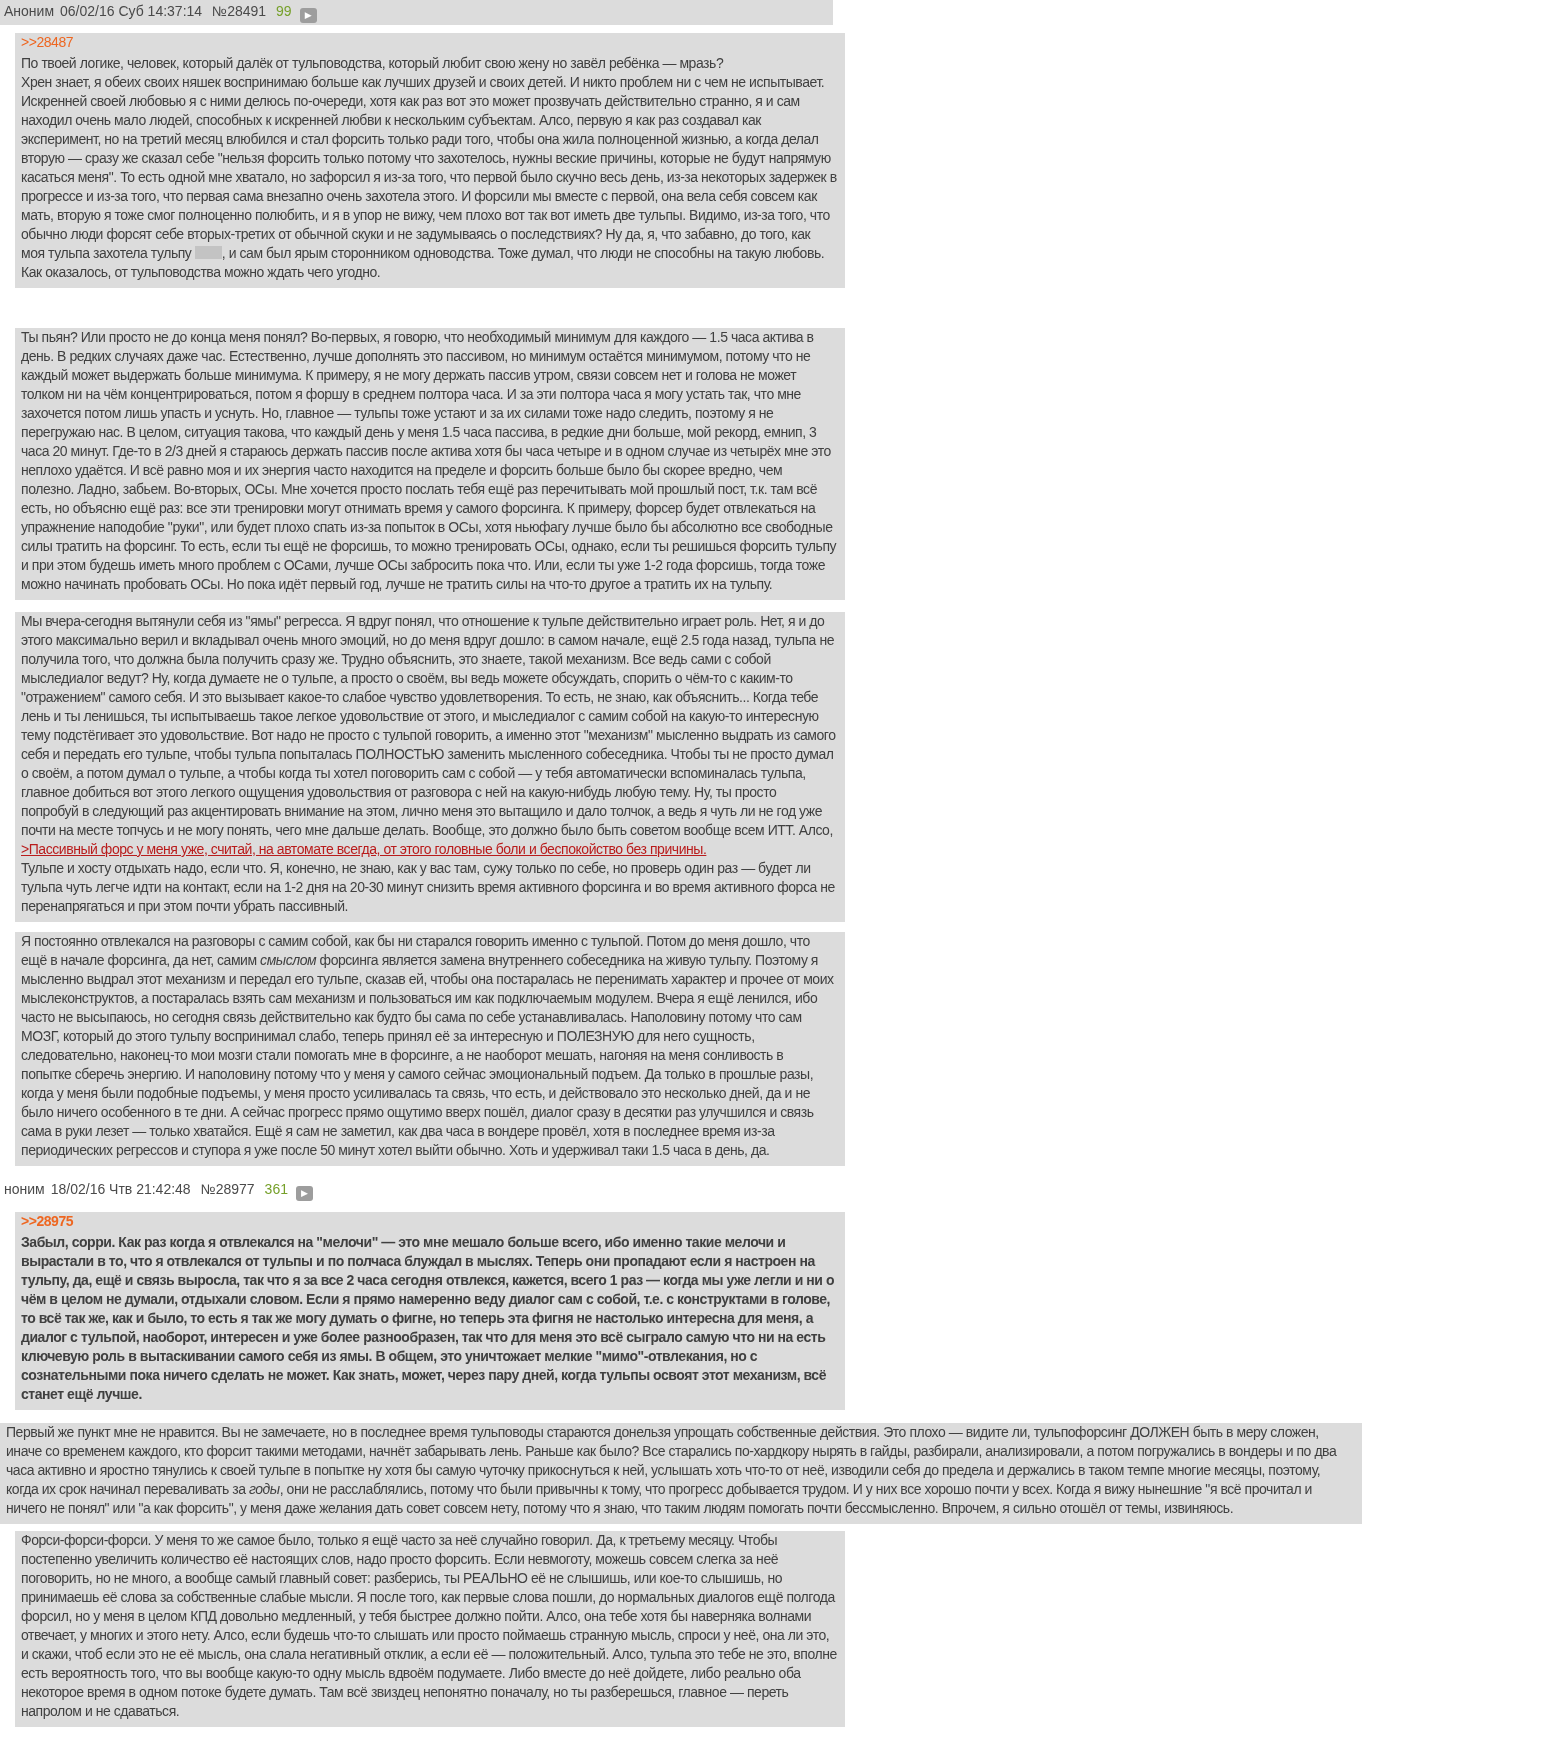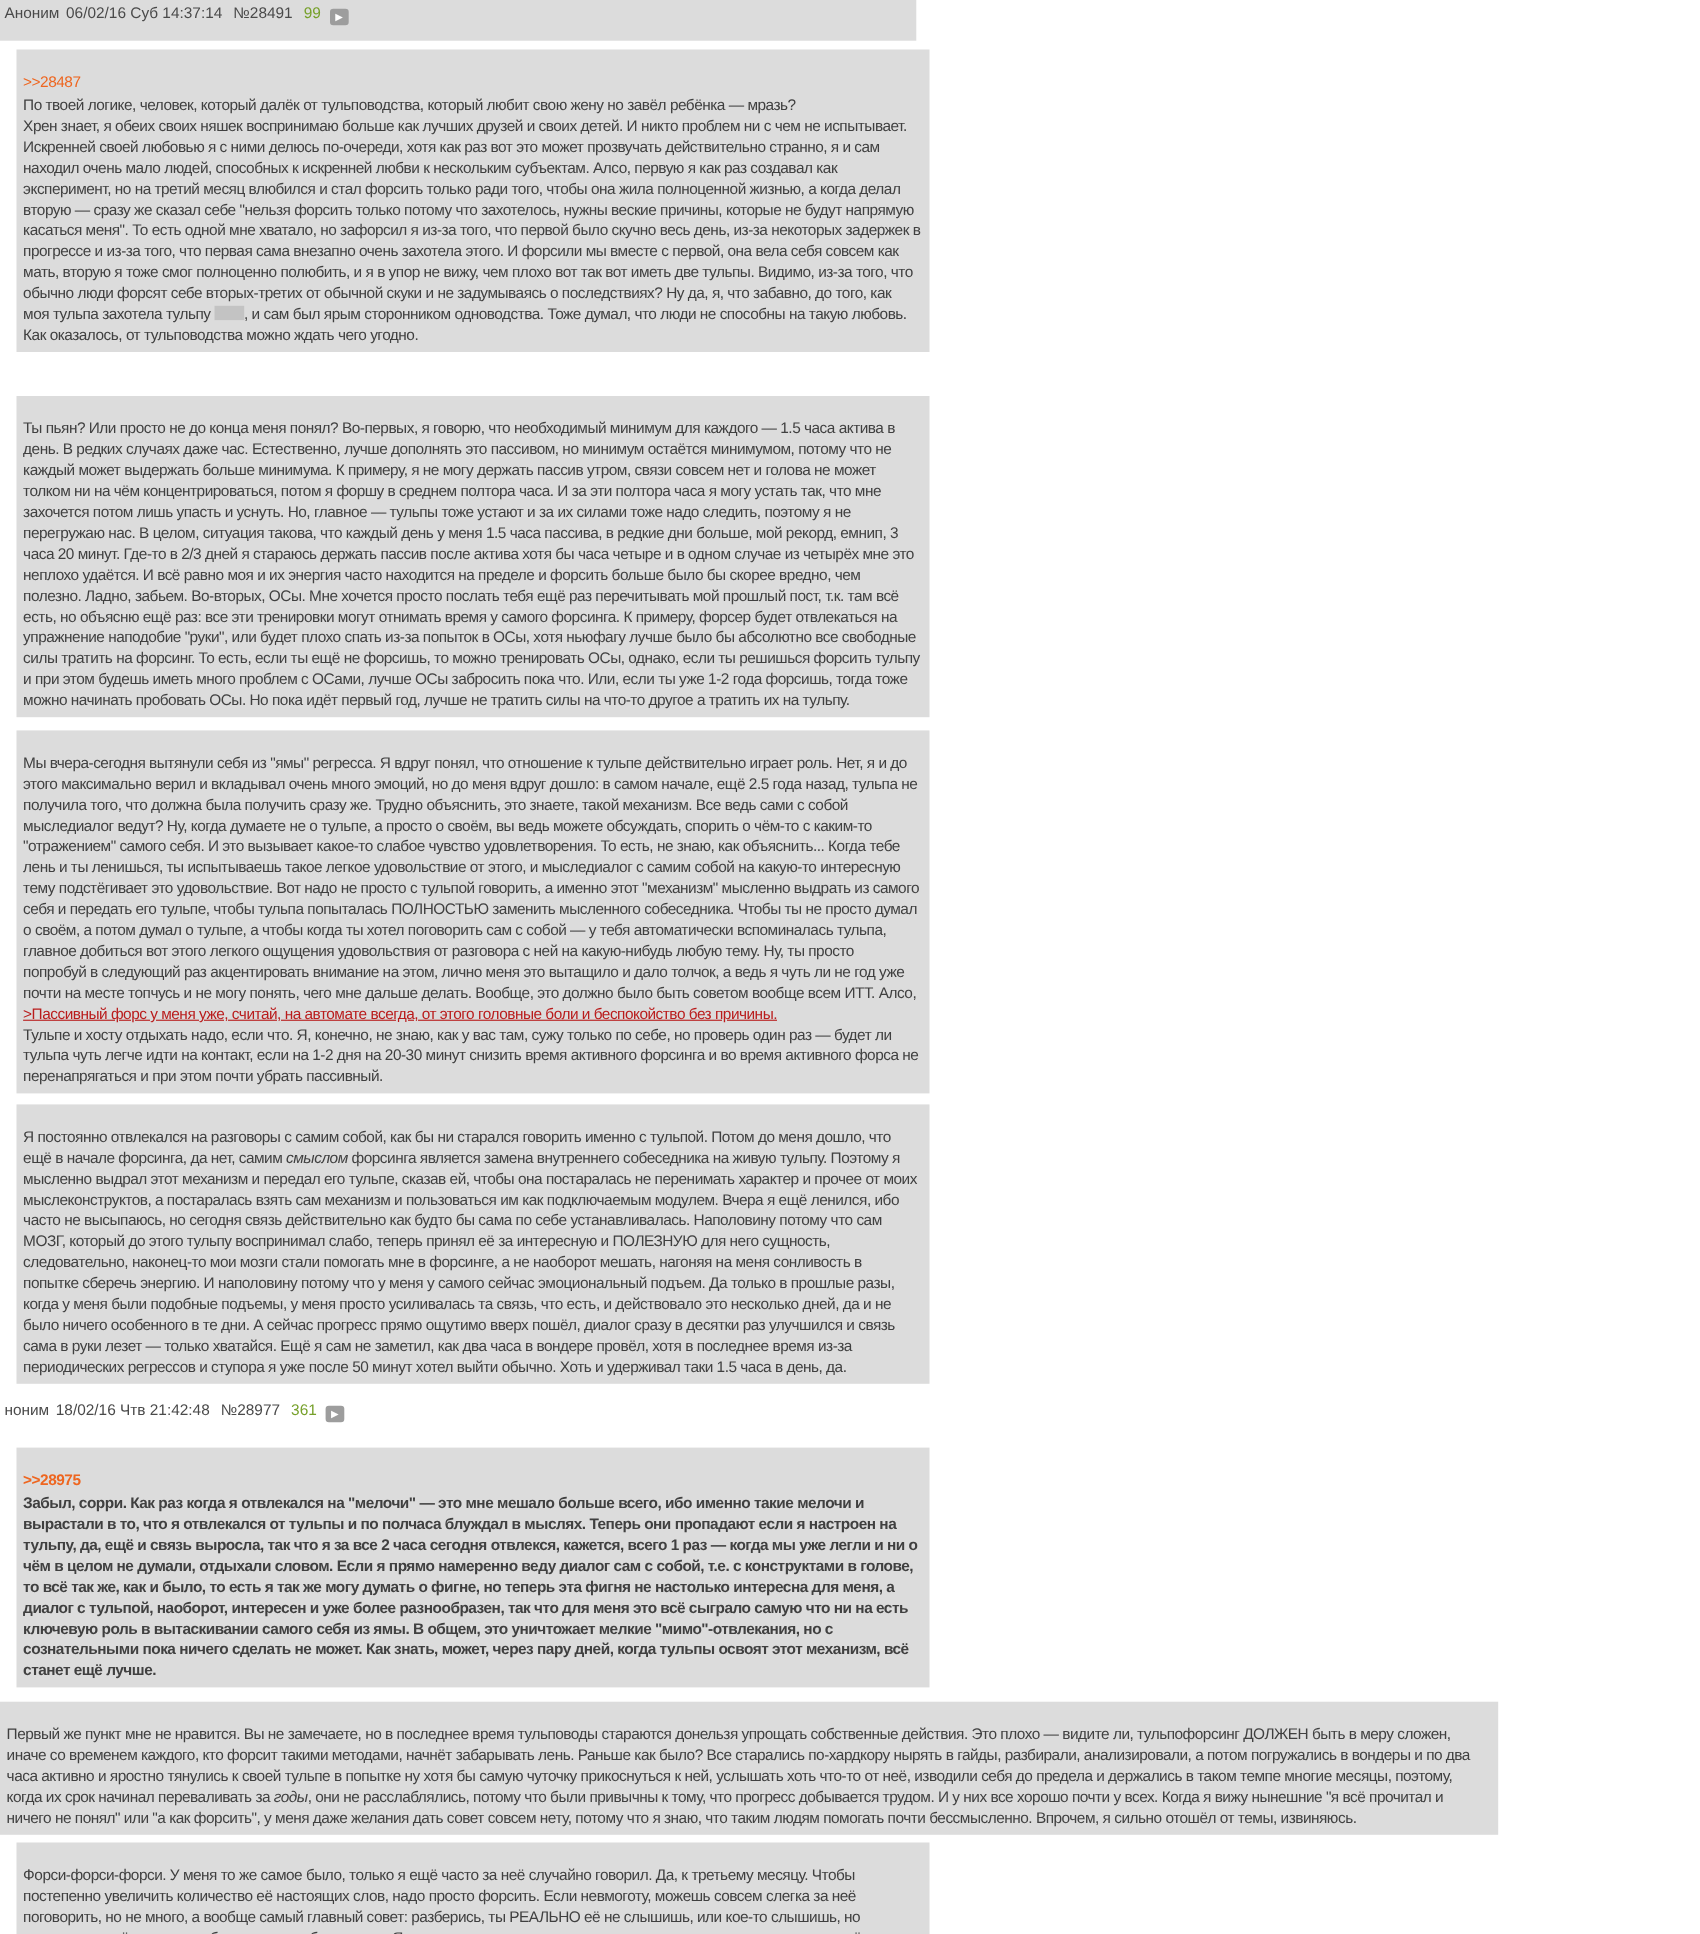--- a/index.html
+++ b/index.html
@@ -7,21 +7,21 @@
     position:relative;
     width:1545px;
     min-height:1758px;
     overflow:hidden;
     font-family:"Liberation Sans",sans-serif;
     color:#404040;
   }
   .phead{
     font-size:14px;
     color:#4a4a4a;
-    padding:3px 8px 14px 4px;
+    padding:3px 8px 2px 4px;
     white-space:nowrap;
   }
   .phead.gray{background:#dcdcdc;width:833px;box-sizing:border-box;}
   .phead .num{margin-left:10px;}
   .phead .name{margin-right:6px;}
   .count{color:#76a02a;margin-left:10px;}
   .playbtn{
     display:inline-block;
     width:17px;height:15px;
     background:#9d9d9d;
@@ -32,21 +32,21 @@
     text-align:center;
     vertical-align:-2px;
     margin-left:8px;
     cursor:pointer;
   }
   .post{
     background:#dcdcdc;
     width:830px;
     box-sizing:border-box;
     margin-left:15px;
-    padding:20px 8px 6px 6px;
+    padding:0 8px 6px 6px;
     font-size:14px;
     line-height:19px;
     letter-spacing:-0.45px;
     white-space:pre-wrap;
   }
   .post.full{width:1362px;margin-left:0;}
   .rlink{color:#ee6620;text-decoration:none;cursor:pointer;display:inline-block;margin-bottom:2px;}
   .quote{color:#b91c1c;text-decoration:underline;}
   .spoiler{
     display:inline-block;

